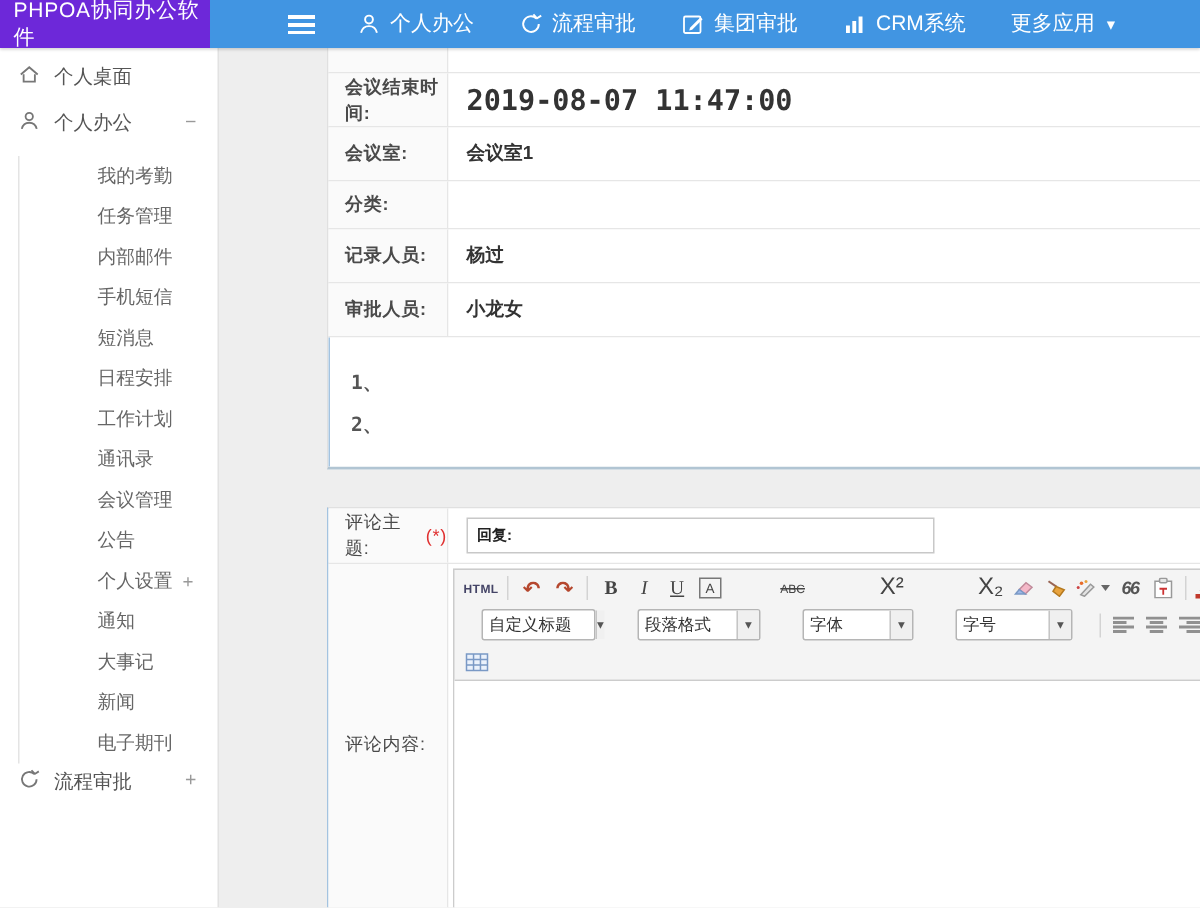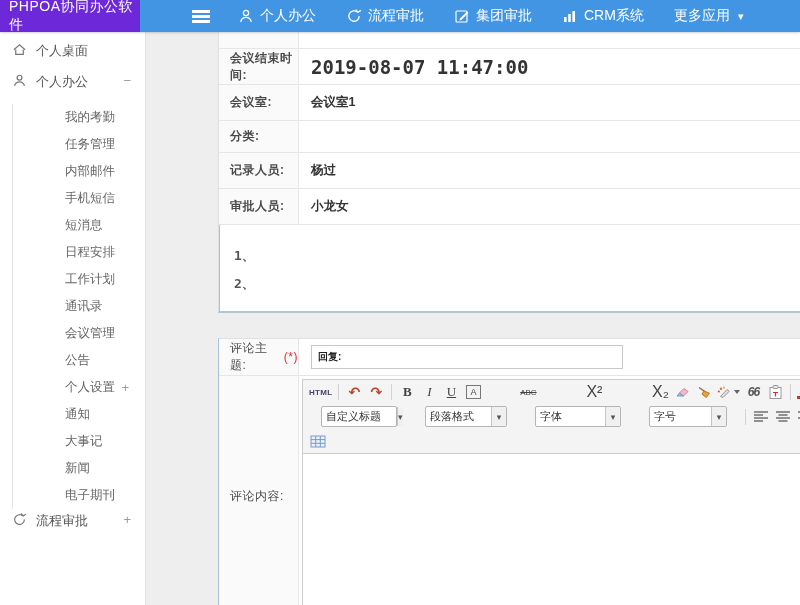--- a/index.html
+++ b/index.html
@@ -93,21 +93,21 @@
     line-height:11px; padding:0 2px; }
   .t-hl { font-size:9px; border-bottom:3px solid #e8922a; line-height:10px; padding:0 1px;}
   .mini-caret { width:0; height:0; border-left:3px solid transparent;
     border-right:3px solid transparent; border-top:4px solid #666; margin-left:3px; }
   .sel { height:21px; background:#fff; border:1px solid #b5b5b5; border-radius:2px;
     display:flex; align-items:center; margin:0 14px; cursor:pointer;gap:12px; }
   .sel .sl { font-size:11px; color:#333; padding:0 4px; flex:1; white-space:nowrap; }
   .sel .sc { width:15px; height:100%; border-left:1px solid #c5c5c5;
     background:#f0f0f0; display:flex; align-items:center; justify-content:center;
     font-size:9px; color:#555; }
-  .w1{width:76px}.w2{width:82px}.w3{width:86px}.w4{width:78px}
+  .w1{width:76px}.w2{width:82px}.w3{width:74px}.w4{width:78px}
   .edit-area { background:#fff; border-top:1px solid #ccc; height:160px; }
   svg { display:block; }
 </style>
 </head>
 <body>
 
 <div class="app">
 
   <header class="hdr">
     <div class="logo">PHPOA协同办公软件</div>

